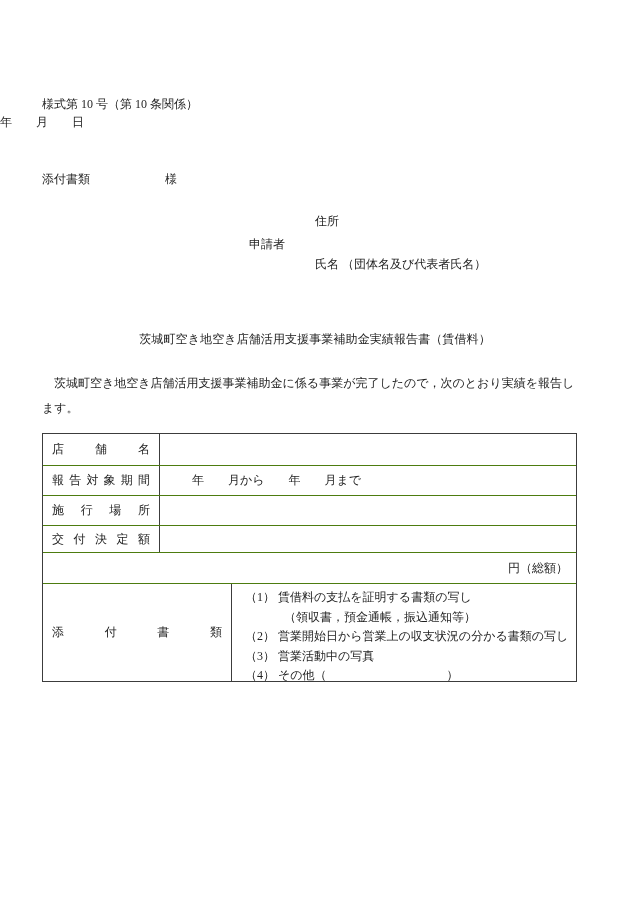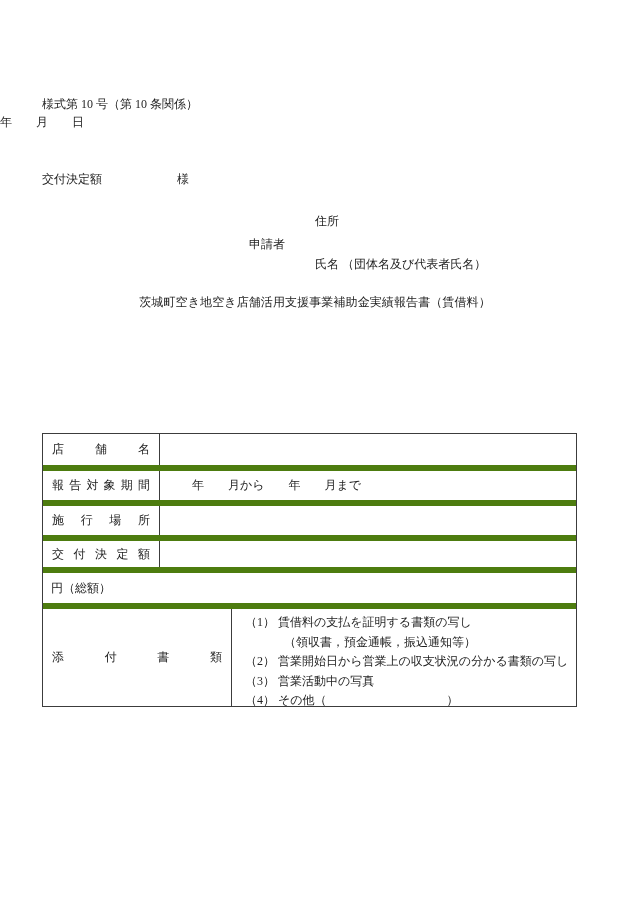--- a/index.html
+++ b/index.html
@@ -14,29 +14,29 @@
     overflow:hidden;
   }
   .abs { position:absolute; white-space:pre; }
 
   .form-number   { left:42px;  top:96px; }
   .date-line     { left:0; right:46px; top:114px; }
   .addressee     { left:42px;  top:171px; }
   .addr-label    { left:315px; top:213px; }
   .applicant-lbl { left:249px; top:236px; }
   .name-label    { left:315px; top:256px;text-align:center; }
-  .doc-title     { left:0; right:0; top:294px; text-align:center; letter-spacing:0.1px; }
+  .doc-title     { left:0; right:0; top:331px; text-align:center; letter-spacing:0.1px; }
   .body-text     { left:42px;  top:371px; line-height:25px; }
 
   .form-table {
     position:absolute; left:42px; top:433px; width:535px;
     box-sizing:border-box;
     border:1px solid #3c3c3c;
   }
-  .t-row { display:flex; border-bottom:6px solid #4d7c0f; }
+  .t-row { display:flex; border-bottom:1px solid #4d7c0f; }
   .t-row:last-child { border-bottom:none; }
   .lbl {
     box-sizing:border-box;
     border-right:1px solid #3c3c3c;
     padding:0 9px;
     text-align:justify;
     text-align-last:justify;
     text-justify:inter-character;
     overflow:hidden;
   }
@@ -50,39 +50,41 @@
   }
   .r1 { height:31px; } .r1 .lbl, .r1 .val { line-height:31px; }
   .r2 { height:29px; } .r2 .lbl, .r2 .val { line-height:29px; }
   .r3 { height:29px; } .r3 .lbl, .r3 .val { line-height:29px; }
   .r4 { height:26px;flex-direction:column; } .r4 .lbl, .r4 .val { line-height:26px; }
   .r5 { height:30px; } .r5 .lbl, .r5 .val { line-height:30px; }
   .r6 { height:97px; }
   .r6 .lbl { line-height:97px; }
   .r6 .val { line-height:19.6px; padding:4px 4px 0 13px; }
   .r4 .val { text-align:center; padding-left:90px; }
-  .r5 .val { text-align:left; }
+  .r5 .val { text-align:right; }
 </style>
 </head>
 <body>
 
 <div class="page">
 
   <div class="abs form-number">様式第 10 号（第 10 条関係）</div>
 
   <div class="abs date-line">年　　月　　日</div>
 
-  <div class="abs addressee">交付決定額　　　　　　 様</div>
+  <div class="abs addressee">添付書類　　　　　　 様</div>
 
   <div class="abs addr-label">住所</div>
   <div class="abs applicant-lbl">申請者</div>
   <div class="abs name-label">氏名 （団体名及び代表者氏名）</div>
 
   <div class="abs doc-title">茨城町空き地空き店舗活用支援事業補助金実績報告書（賃借料）</div>
 
+  <div class="abs body-text">　茨城町空き地空き店舗活用支援事業補助金に係る事業が完了したので，次のとおり実績を報告し
+ます。</div>
 
   <div class="form-table">
 
     <div class="t-row narrow r1">
       <div class="lbl">店舗名</div>
       <div class="val"></div>
     </div>
 
     <div class="t-row narrow r3">
       <div class="lbl">報告対象期間</div>

